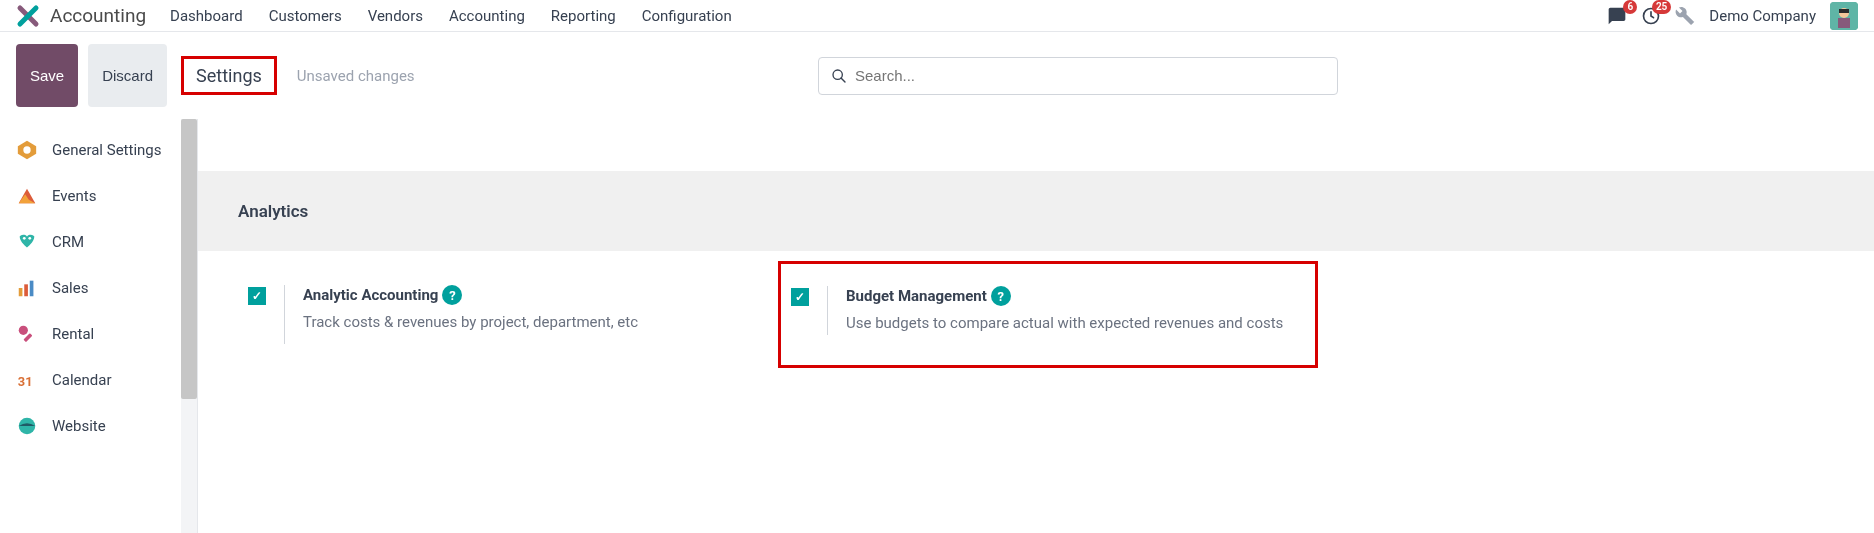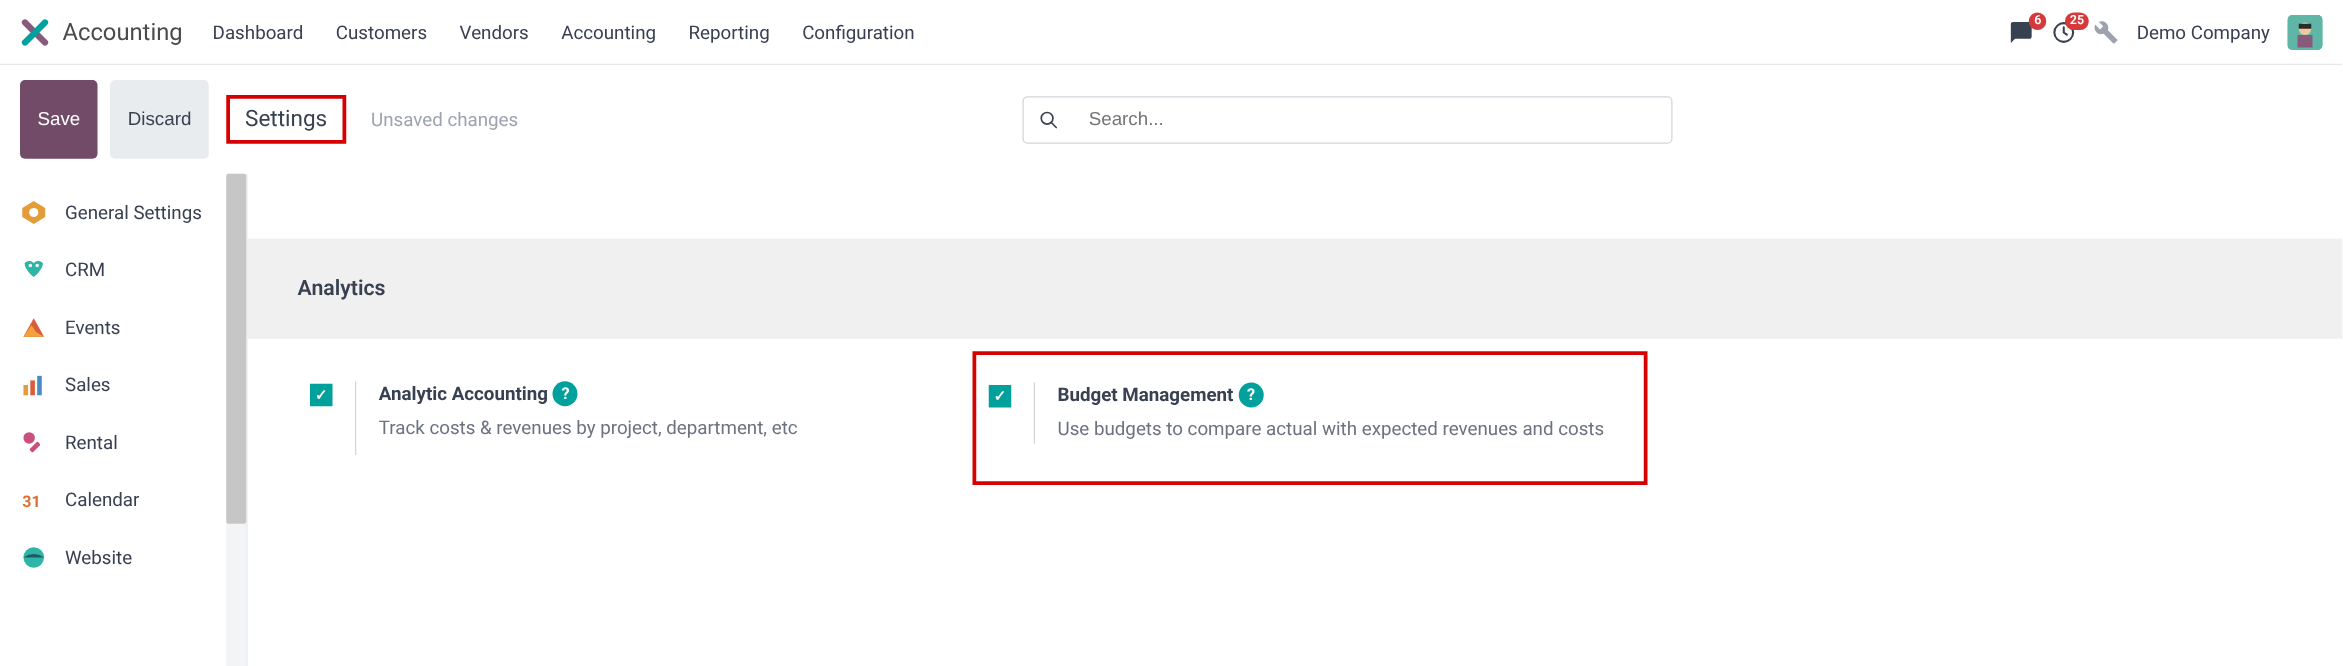--- a/index.html
+++ b/index.html
@@ -1,19 +1,19 @@
 <!DOCTYPE html>
 <html><head>
 <meta charset="utf-8">
 <style>
   * { box-sizing: border-box; margin: 0; padding: 0; }
   body { font-family: -apple-system, BlinkMacSystemFont, "Segoe UI", Roboto, sans-serif; font-size: 14px; color: #374151; background: #fff; }
   
   
-  .topnav { display: flex; align-items: center; height: 52px; padding: 0 16px; border-bottom: 1px solid #e5e7eb; }
+  .topnav { display: flex; align-items: center; height: 32px; padding: 0 16px; border-bottom: 1px solid #e5e7eb; }
   .brand { display: flex; align-items: center; margin-right: 24px; }
   .brand-icon { width: 24px; height: 24px; margin-right: 10px; }
   .brand-name { font-size: 19px; color: #4b4b4b; }
   .nav-menu { display: flex; gap: 26px; align-items: center; }
   .nav-item { color: #374151; cursor: pointer; font-size: 15px; }
   .nav-spacer { flex: 1; }
   .nav-right { display: flex; align-items: center; gap: 14px; }
   .nav-icon-wrap { position: relative; display: flex; align-items: center; }
   .badge { position: absolute; top: -6px; right: -10px; background: #d63939; color: #fff; font-size: 10px; font-weight: 600; border-radius: 10px; padding: 0 4px; min-width: 14px; text-align: center; line-height: 14px; }
   .company-name { font-size: 15px; color: #374151; }
@@ -21,21 +21,21 @@
   
   
   .actionbar { display: flex; align-items: center; padding: 12px 16px; gap: 10px; }
   .btn { border: none; border-radius: 4px; padding: 23px 14px; font-size: 15px; cursor: pointer; }
   .btn-primary { background: #714b67; color: #fff; }
   .btn-secondary { background: #e9ecef; color: #374151; }
   .breadcrumb { border: 3px solid #d60000; padding: 6px 12px; margin-left: 4px; }
   .breadcrumb-text { font-size: 18px; color: #374151; }
   .unsaved { color: #9ca3af; font-size: 15px; margin-left: 10px; }
   .search-wrap { margin-left: auto; margin-right: 520px; display: flex; align-items: center; border: 1px solid #d1d5db; border-radius: 4px; width: 520px; height: 38px; padding: 0 12px; }
-  .search-wrap input { border: none; outline: none; flex: 1; font-size: 15px; margin-left: 24px; background: transparent; }
+  .search-wrap input { border: none; outline: none; flex: 1; font-size: 15px; margin-left: 8px; background: transparent; }
   
   
   .content { display: flex; }
   .sidebar { width: 198px; border-right: 1px solid #e5e7eb; position: relative; padding-top: 8px; min-height: 440px; }
   .scrollbar-track { position:absolute; right:0; top:0; bottom:0; width:16px; background:#f3f4f6;}
   .scrollbar-thumb { position:absolute; right:0; top:0; width:16px; height:280px; background:#c6c6c6; border-radius:2px;}
   .side-item { display: flex; align-items: center; gap: 14px; padding: 12px 16px; cursor: pointer; }
   .side-icon { width: 22px; height: 22px; display:flex; align-items:center; justify-content:center; }
   .side-label { font-size: 15px; color: #374151; }
   
@@ -135,35 +135,35 @@
         <svg viewBox="0 0 24 24" width="22" height="22">
             <polygon points="12,2 22,8 22,16 12,22 2,16 2,8" fill="#e39c3a"></polygon>
             <circle cx="12" cy="12" r="4" fill="#fff"></circle>
           </svg>
       </span>
       <span class="side-label">General Settings</span>
     </div>
     <div class="side-item">
       <span class="side-icon">
         <svg viewBox="0 0 24 24" width="22" height="22">
+            <path d="M3 20 L12 4 L21 20 Z" fill="#dc5c3a"></path>
+            <path d="M3 20 L10 10 L14 16 L21 20 Z" fill="#f2a23a"></path>
+          </svg>
+      </span>
+      <span class="side-label">Events</span>
+    </div>
+    <div class="side-item">
+      <span class="side-icon">
+        <svg viewBox="0 0 24 24" width="22" height="22">
             <path d="M4 6 C4 6 8 2 12 6 C16 2 20 6 20 6 C20 12 12 18 12 18 C12 18 4 12 4 6 Z" fill="#2fb5a8"></path>
             <circle cx="9" cy="8" r="1.5" fill="#fff"></circle>
             <circle cx="15" cy="8" r="1.5" fill="#fff"></circle>
           </svg>
       </span>
       <span class="side-label">CRM</span>
-    </div>
-    <div class="side-item">
-      <span class="side-icon">
-        <svg viewBox="0 0 24 24" width="22" height="22">
-            <path d="M3 20 L12 4 L21 20 Z" fill="#dc5c3a"></path>
-            <path d="M3 20 L10 10 L14 16 L21 20 Z" fill="#f2a23a"></path>
-          </svg>
-      </span>
-      <span class="side-label">Events</span>
     </div>
     <div class="side-item">
       <span class="side-icon">
         <svg viewBox="0 0 24 24" width="22" height="22">
             <rect x="3" y="12" width="4" height="9" fill="#e39c3a"></rect>
             <rect x="9" y="8" width="4" height="13" fill="#dc5c3a"></rect>
             <rect x="15" y="4" width="4" height="17" fill="#4a8bc5"></rect>
           </svg>
       </span>
       <span class="side-label">Sales</span>

